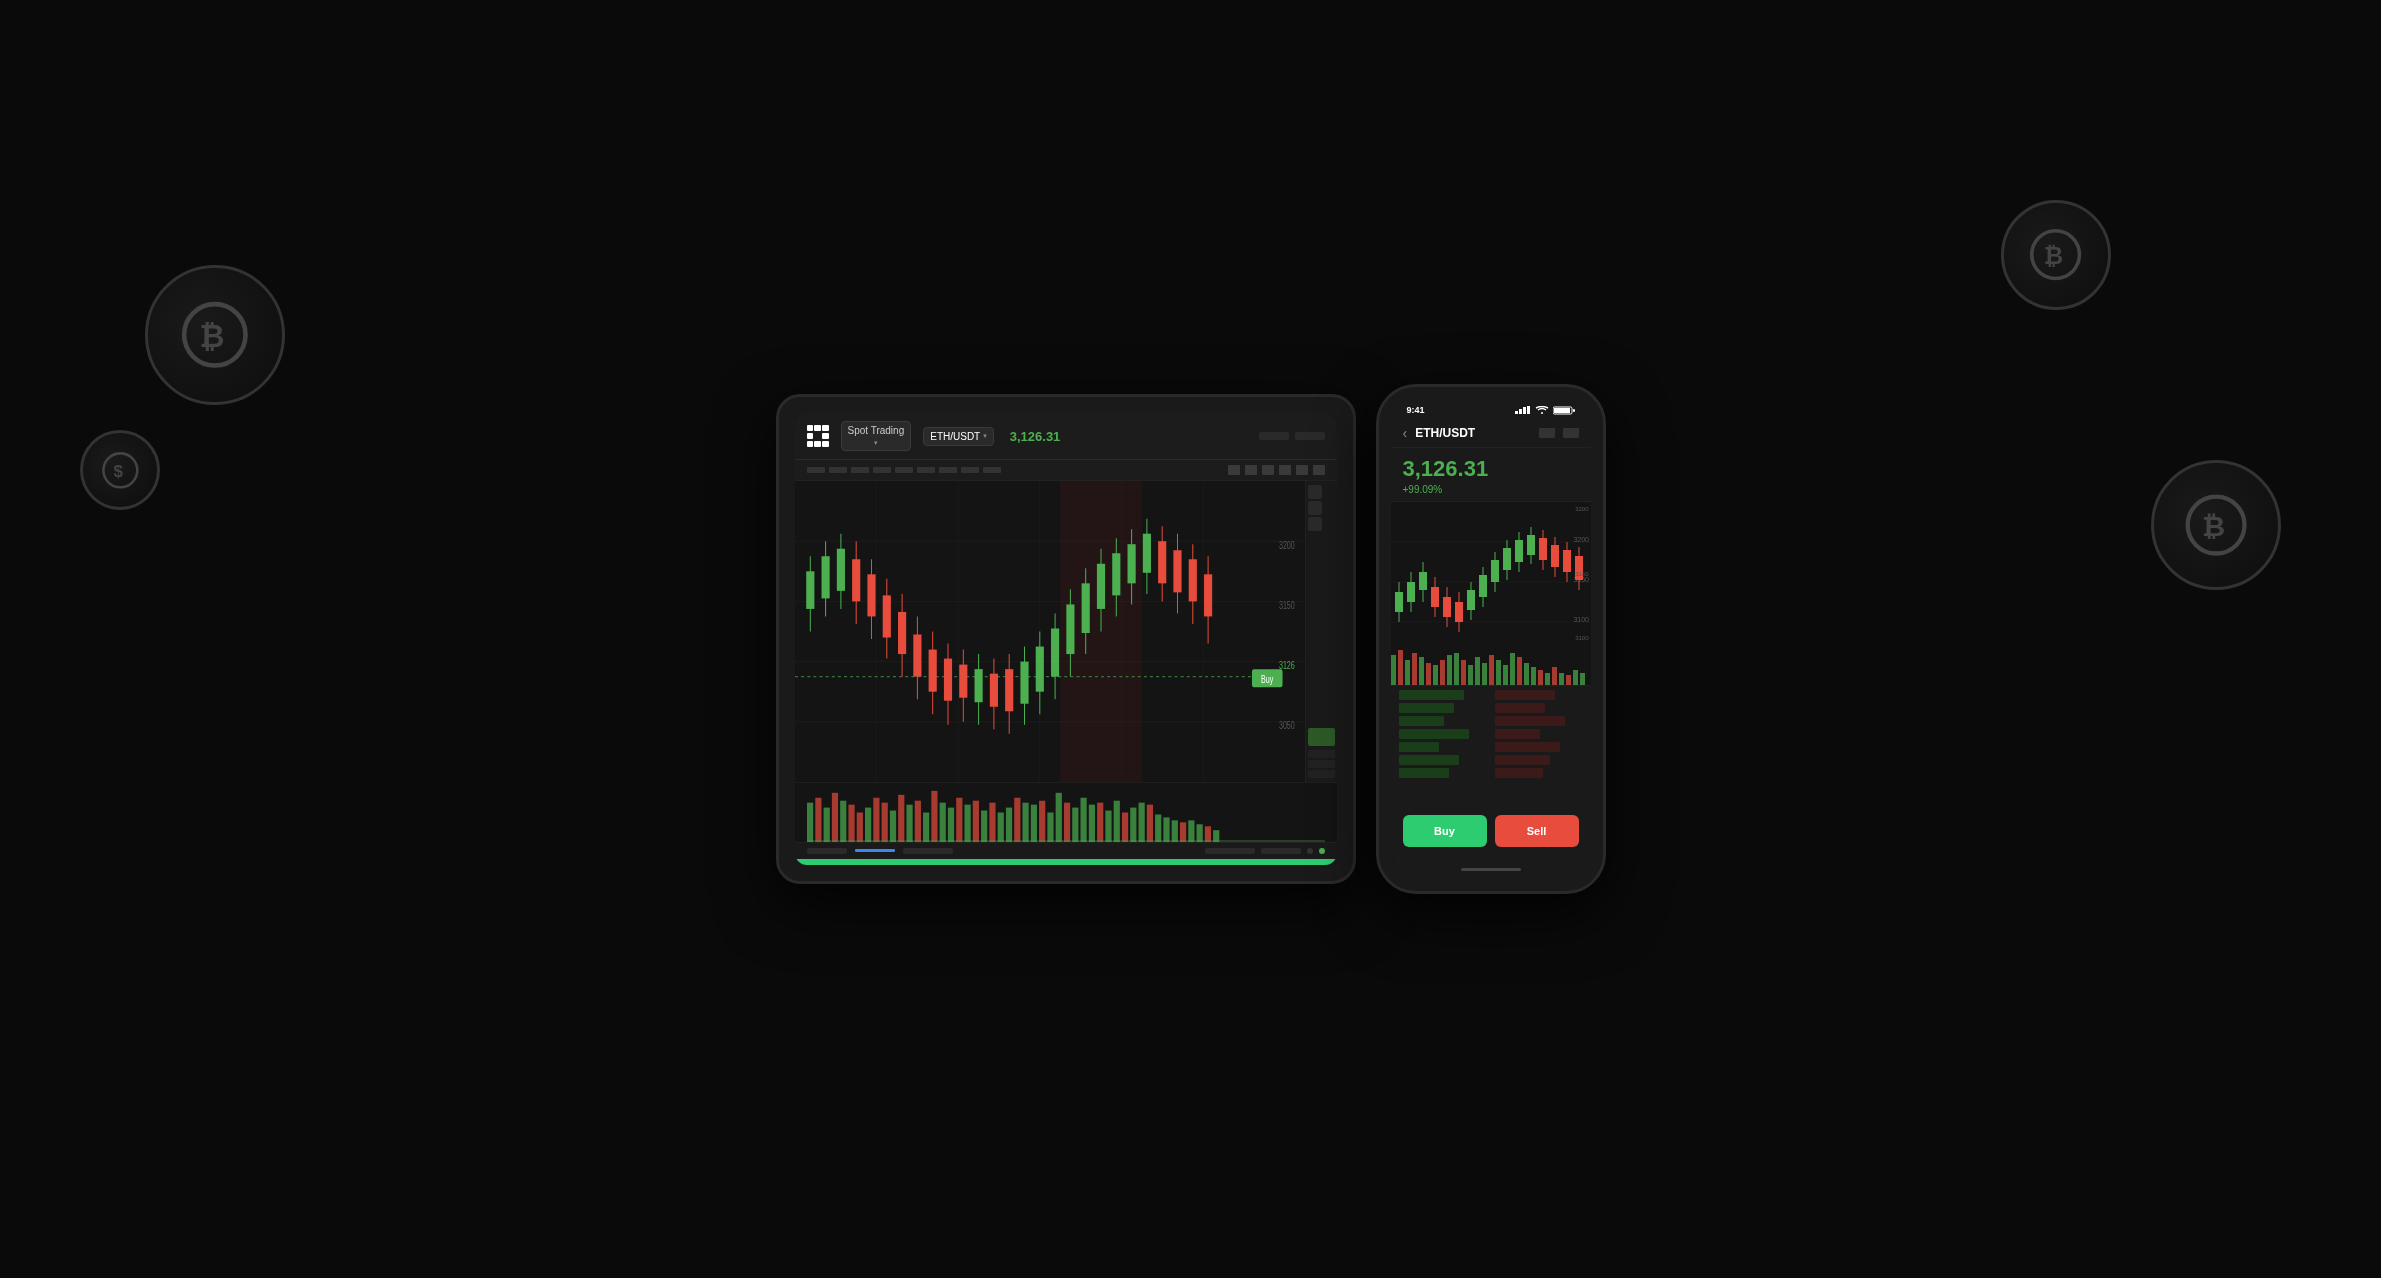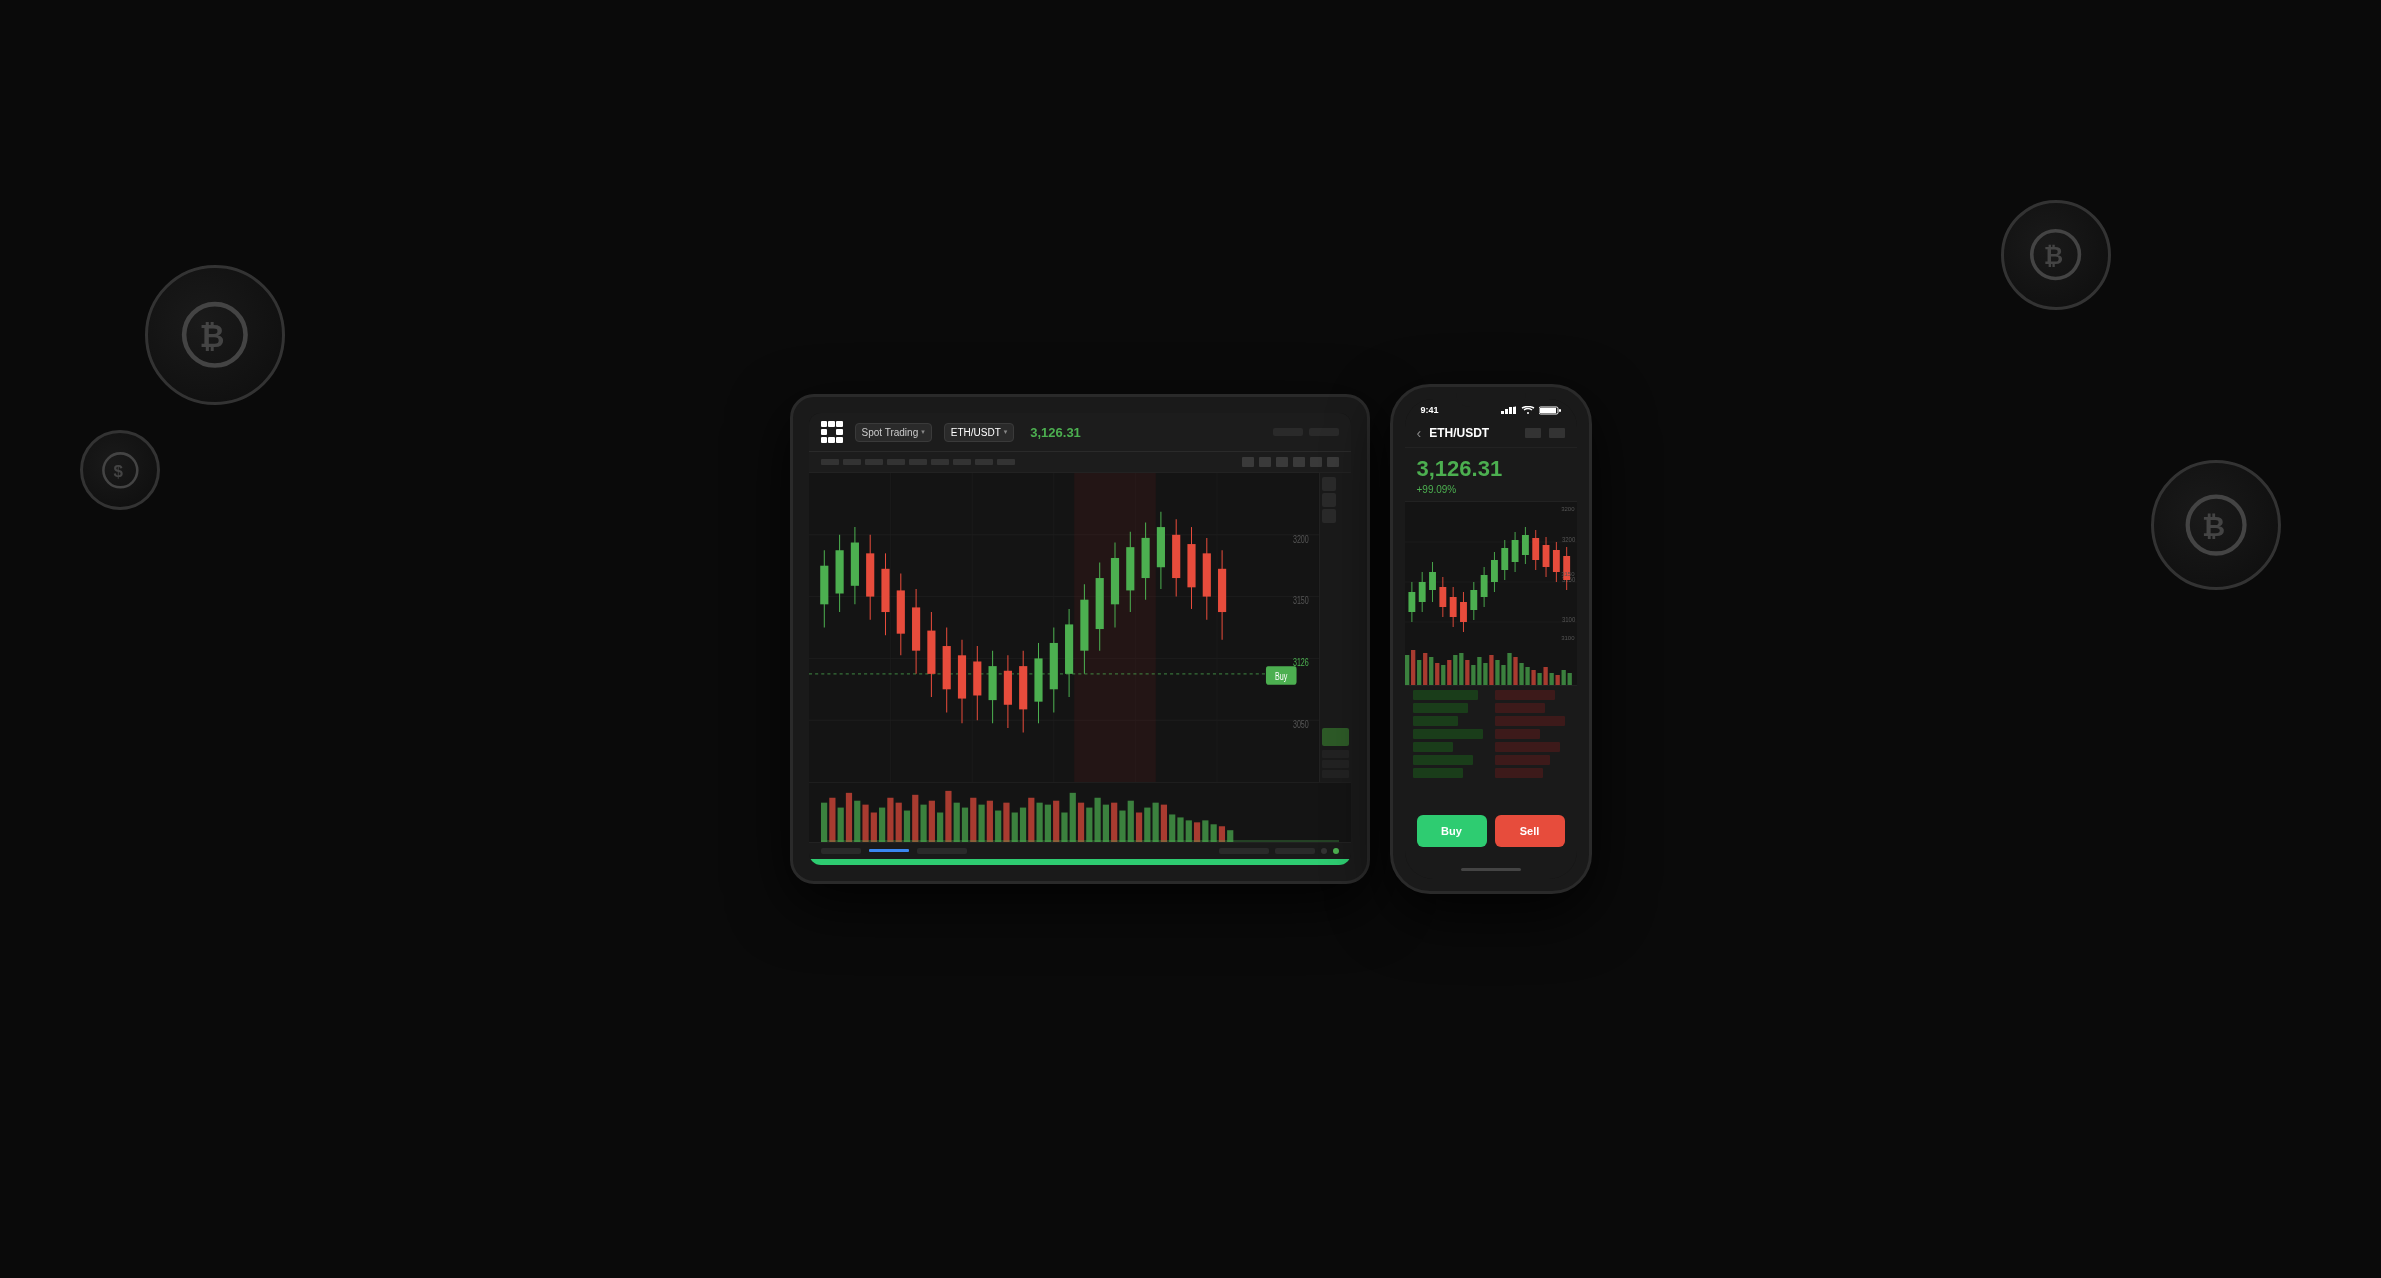--- a/index.html
+++ b/index.html
@@ -129,20 +129,21 @@
     .spot-trading-dropdown {
       background: #2a2a2a;
       color: #ccc;
       font-size: 10px;
       padding: 3px 6px;
       border-radius: 4px;
       border: 1px solid #3a3a3a;
       display: flex;
       align-items: center;
       gap: 3px;
+      flex-direction: column;
     }
 
     .pair-dropdown {
       background: #2a2a2a;
       color: #fff;
       font-size: 10px;
       padding: 3px 6px;
       border-radius: 4px;
       border: 1px solid #3a3a3a;
       display: flex;
@@ -287,21 +288,21 @@
 
     .footer-bar {
       height: 3px;
       background: #3a87f0;
       border-radius: 1px;
       margin-top: -2px;
     }
 
     
     .phone {
-      width: 202px;
+      width: 230px;
       height: 510px;
       background: #1a1a1a;
       border-radius: 40px;
       border: 3px solid #2a2a2a;
       padding: 12px;
       position: relative;
       box-shadow: 0 20px 60px rgba(0,0,0,0.8);
       z-index: 11;
       margin-left: -20px;
     }

